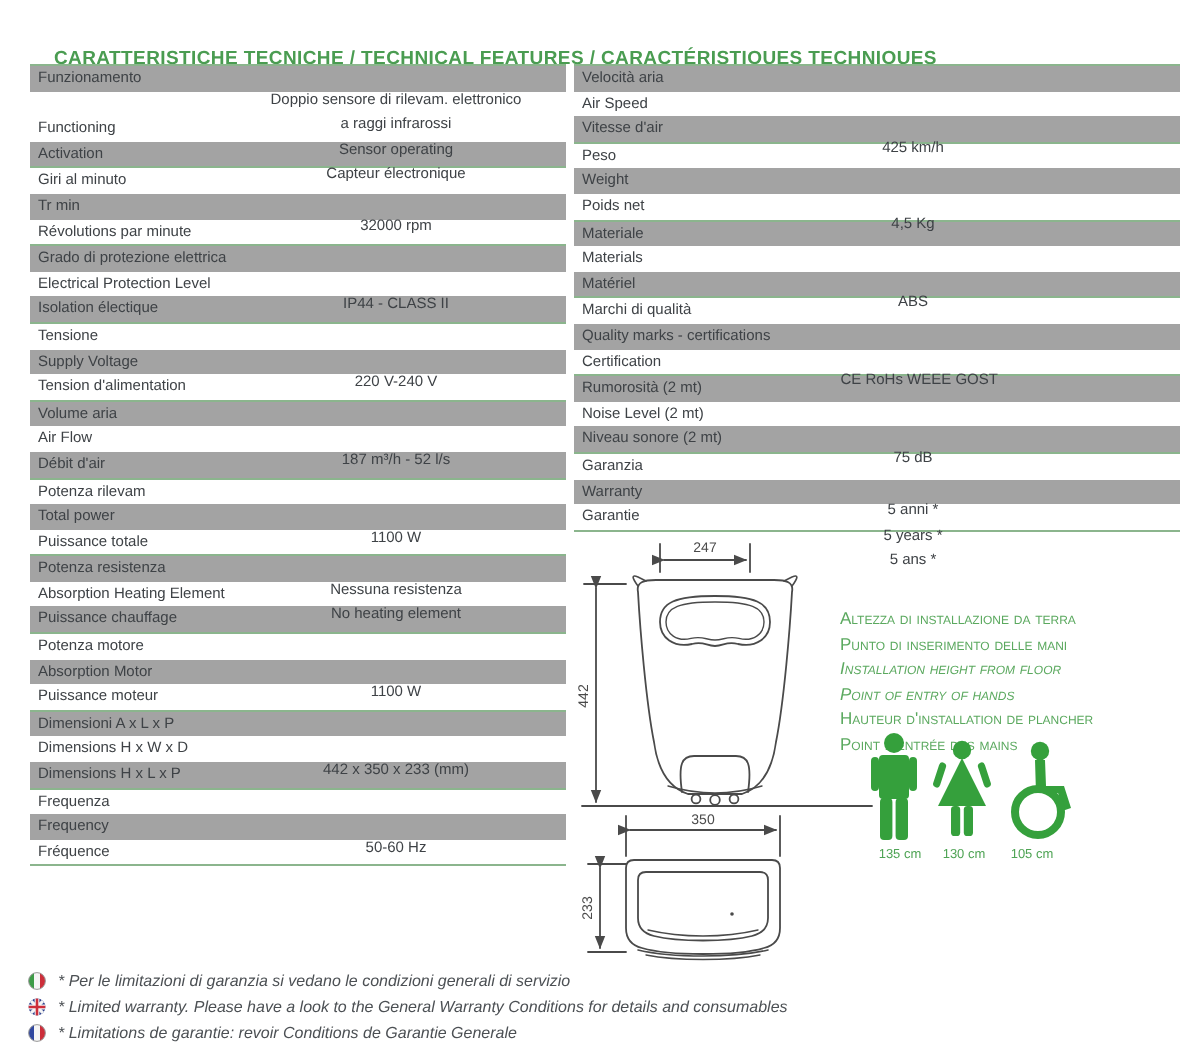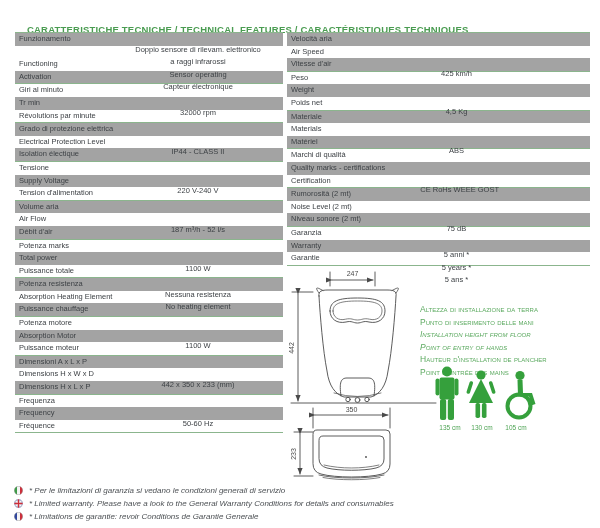--- a/index.html
+++ b/index.html
@@ -101,21 +101,21 @@
       </div>
       <div class="spec-row">
         <div class="spec-label">Air Flow</div>
         <div class="spec-value">187 m³/h - 52 l/s</div>
       </div>
       <div class="spec-row shade">
         <div class="spec-label">Débit d'air</div>
         <div class="spec-value"></div>
       </div>
       <div class="spec-row sep">
-        <div class="spec-label">Potenza marks</div>
+        <div class="spec-label">Potenza rilevam</div>
         <div class="spec-value"></div>
       </div>
       <div class="spec-row shade">
         <div class="spec-label">Total power</div>
         <div class="spec-value">1100 W</div>
       </div>
       <div class="spec-row">
         <div class="spec-label">Puissance totale</div>
         <div class="spec-value"></div>
       </div>

